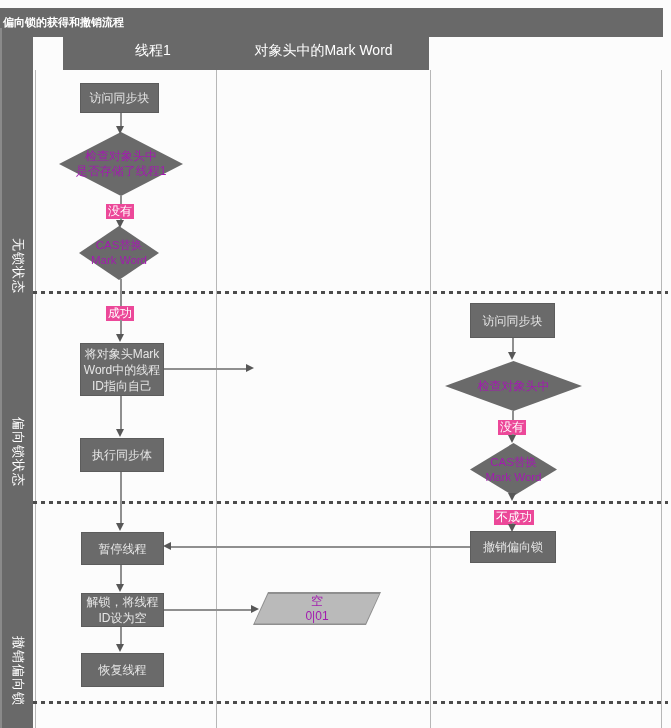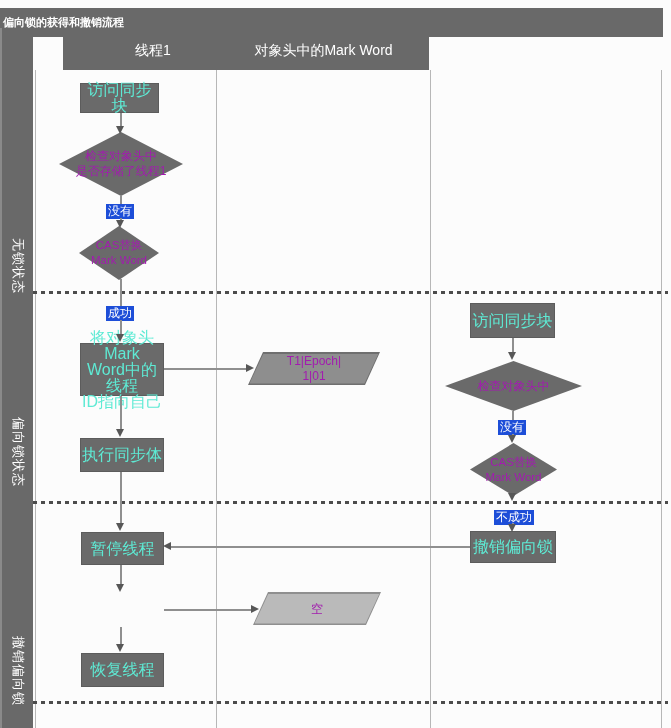--- a/index.html
+++ b/index.html
@@ -12,33 +12,33 @@
            border-left:2px solid #8a8a8a;box-sizing:border-box;}
   .side-label{position:absolute;left:18px;color:#fff;font-size:13px;letter-spacing:1px;
               white-space:nowrap;transform:translate(-50%,-50%) rotate(90deg);}
   .hdr{position:absolute;top:31px;height:39px;background:#696969;color:#fff;font-size:14px;
        text-align:center;line-height:39px;}
   .laneline{position:absolute;top:70px;height:658px;width:1px;background:#b7b7b7;}
   .dotline{position:absolute;left:33px;width:635px;height:3px;
            background:repeating-linear-gradient(90deg,#4c4c4c 0 4px,transparent 4px 8px);}
   
   .rect{position:absolute;background:#6a6a6a;border:1px solid #5c5c5c;box-sizing:border-box;
-        color:#5eead4;font-size:16px;line-height:16px;text-align:center;
+        color:#e5e5e5;font-size:12px;line-height:16px;text-align:center;
         display:flex;align-items:center;justify-content:center;flex-direction:column;}
   .dwrap,.pwrap{position:absolute;}
   .dbg{position:absolute;left:0;top:0;right:0;bottom:0;background:#6a6a6a;
        clip-path:polygon(50% 0,100% 50%,50% 100%,0 50%);}
   .pbg-o{position:absolute;left:0;top:0;right:0;bottom:0;
          clip-path:polygon(15px 0,100% 0,calc(100% - 15px) 100%,0 100%);}
   .pbg-i{position:absolute;left:1.5px;top:1.5px;right:1.5px;bottom:1.5px;
          clip-path:polygon(14px 0,100% 0,calc(100% - 14px) 100%,0 100%);}
   .nlabel{position:absolute;left:-10px;right:-10px;top:50%;transform:translateY(-50%);
           color:#a21caf;font-size:12px;line-height:15px;text-align:center;}
   .nlabel span{display:block;}
-  .badge{position:absolute;background:#1d4ed8;color:#fff;font-size:12px;line-height:15px;
+  .badge{position:absolute;background:#ec4899;color:#fff;font-size:12px;line-height:15px;
          padding:0 2px;white-space:nowrap;}
   
   .vline{position:absolute;width:2px;background:#8f8f8f;}
   .hline{position:absolute;height:2px;background:#8f8f8f;}
   .arr-d{position:absolute;width:0;height:0;border-left:4.5px solid transparent;
          border-right:4.5px solid transparent;border-top:8px solid #575757;}
   .arr-r{position:absolute;width:0;height:0;border-top:4.5px solid transparent;
          border-bottom:4.5px solid transparent;border-left:8px solid #575757;}
   .arr-l{position:absolute;width:0;height:0;border-top:4.5px solid transparent;
          border-bottom:4.5px solid transparent;border-right:8px solid #575757;}
@@ -97,39 +97,36 @@
   </div>
 
   <div class="rect" style="left:80px;top:438px;width:84px;height:34px;">
     <span>执行同步体</span>
   </div>
 
   <div class="rect" style="left:81px;top:532px;width:83px;height:33px;">
     <span>暂停线程</span>
   </div>
 
+  <div class="rect" style="left:81px;top:593px;width:83px;height:34px;">
+    <span>解锁，将线程</span>
+    <span>ID设为空</span>
+  </div>
 
   <div class="rect" style="left:81px;top:653px;width:83px;height:34px;">
     <span>恢复线程</span>
   </div>
 
-  <div class="pwrap" style="left:248px;top:352px;width:132px;height:33px;">
-    <div class="pbg-o" style="background:#6f6f6f;"></div>
-    <div class="pbg-i" style="background:#8e8e8e;"></div>
-    <div class="nlabel">
-      <span>T1|Epoch|</span>
-        <span>1|01</span>
-    </div>
-  </div>
 
   <div class="pwrap" style="left:253px;top:592px;width:128px;height:33px;">
     <div class="pbg-o" style="background:#8f8f8f;"></div>
     <div class="pbg-i" style="background:#bababa;"></div>
     <div class="nlabel">
       <span>空</span>
+        <span>0|01</span>
     </div>
   </div>
 
   <div class="rect" style="left:470px;top:303px;width:85px;height:35px;">
     <span>访问同步块</span>
   </div>
 
   <div class="dwrap" style="left:445px;top:361px;width:137px;height:50px;">
     <div class="dbg"></div>
     <div class="nlabel">

